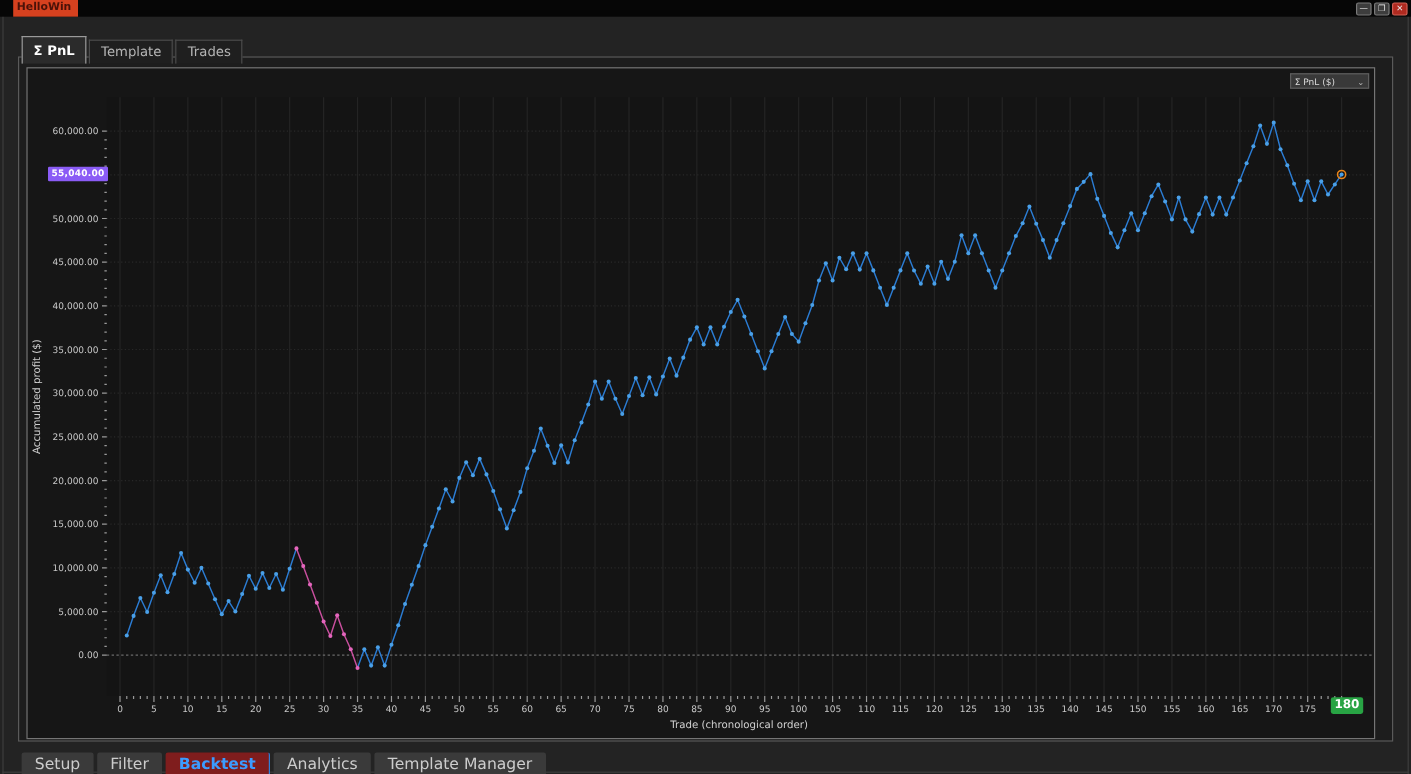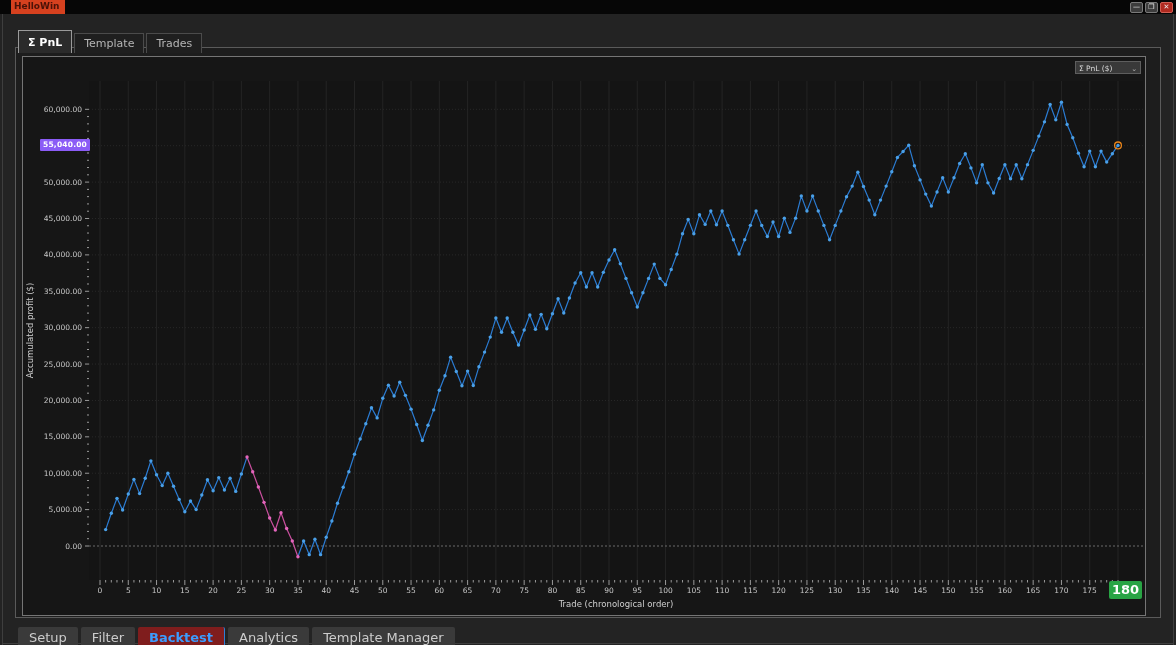--- a/index.html
+++ b/index.html
@@ -26,21 +26,21 @@
   .chart-container { position:absolute; left:6px; top:8px; width:1124px; height:560px;
                      background:#161616; border:1px solid #757575; }
   .dropdown { position:absolute; right:4px; top:4px; width:66px; height:13px; background:#393939;
               border:1px solid #5e5e5e; color:#dcdcdc; font-size:7.5px; display:flex;
               align-items:flex-end; padding:0 3px; cursor:default; }
   .dropdown .chev { margin-left:auto; font-size:7px; color:#b5b5b5; }
   .value-tag { position:absolute; left:17px; top:82px; background:#8b5cf6; color:#ffffff;
                font-size:7.5px; font-weight:bold; padding:1px 3px 2px 3px; border-radius:1px;
                letter-spacing:0.2px; z-index:4; }
   .trade-tag { position:absolute; left:1086px; top:524px; background:#28a444; color:#ffffff;
-               font-size:13px; font-weight:bold; padding:1px 3px 2px 3px; border-radius:2px; z-index:4; }
+               font-size:10px; font-weight:bold; padding:1px 3px 2px 3px; border-radius:2px; z-index:4; }
   .bottom-tabs { position:absolute; left:18px; top:613px; display:flex; align-items:flex-end; }
   .btab { background:#3a3a3a; color:#cccccc; font-size:13px; padding:3px 11px 4px 11px;
           margin-right:3px; border-radius:2px 2px 0 0; white-space:nowrap; }
   .btab.active { background:#7f1d1d; color:#3b9cff; font-weight:bold;
                  border-bottom:2px solid #2f7fd6; border-right:1px solid #2f7fd6;
                  padding-bottom:2px; }
   svg text { font-family:"DejaVu Sans", sans-serif; }
 </style>
 </head>
 <body>

